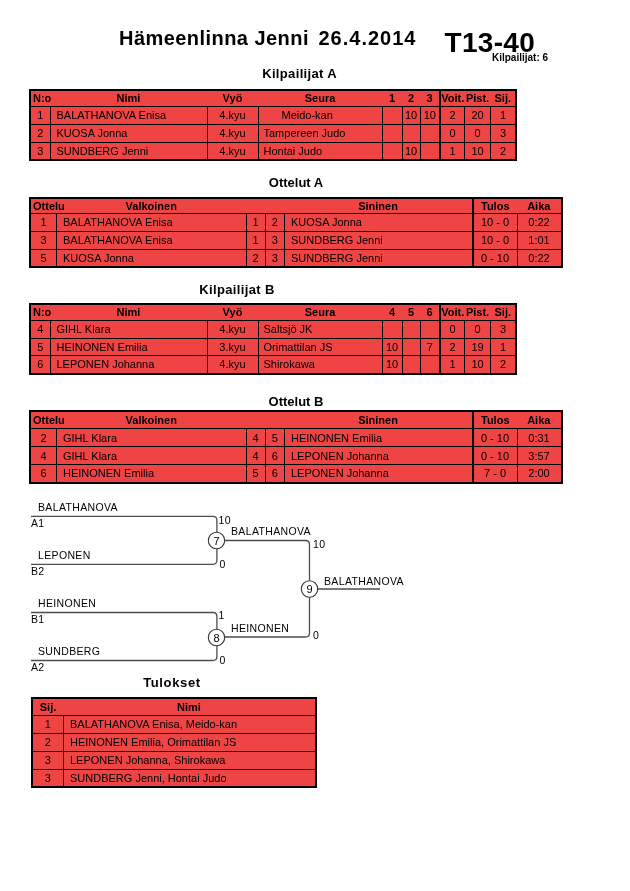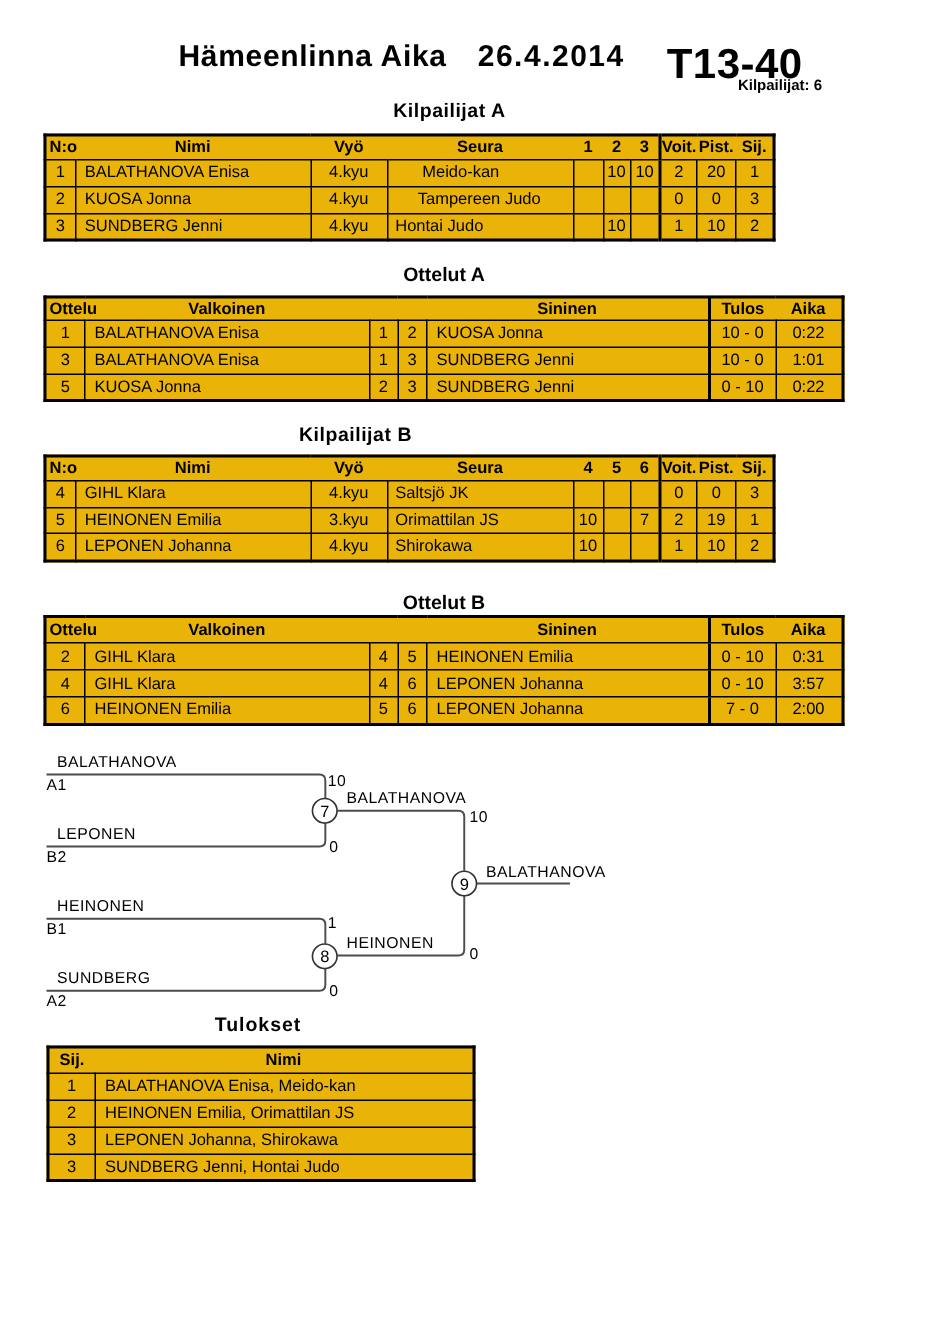--- a/index.html
+++ b/index.html
@@ -1,19 +1,19 @@
 <!DOCTYPE html>
 <html><head>
 <meta charset="utf-8">
 <style>
 * { margin:0; padding:0; box-sizing:border-box; }
 html,body { width:630px; height:891px; background:#fff; font-family:"Liberation Sans", sans-serif; color:#000; }
 .abs { position:absolute; }
 .hd { font-weight:bold; font-size:13px; white-space:nowrap; }
-table { border-collapse:collapse; table-layout:fixed; position:absolute; background:#eab308; }
+table { border-collapse:collapse; table-layout:fixed; position:absolute; background:#ef4444; }
 td { font-size:11px; overflow:hidden; white-space:nowrap; vertical-align:middle; }
 th { font-size:11px; overflow:visible; white-space:nowrap; vertical-align:middle; }
 th { font-weight:bold; }
 .c { text-align:center; }
 .l { text-align:left; padding-left:6px; }
 
 .kt { border:2.5px solid #000; }
 .kt td { border:1px solid #000; height:18px; }
 .kt th { border:0; height:16px; }
 .kt .thick { border-left:2.5px solid #000; }
@@ -27,21 +27,21 @@
 .rt td { border:1px solid #000; height:18px; }
 .rt th { border:0; height:17px; }
 #ktb th { height:17px; }
 #ktb td { height:17.7px; }
 #kta td { height:18px; }
 #otb th { height:17.5px; }
 #otb td { height:18px; }
 </style>
 </head>
 <body>
-<div class="abs" style="left:119px; top:26.5px; font-size:20px; font-weight:bold; letter-spacing:0.45px; white-space:pre;">Hämeenlinna Aika</div>
+<div class="abs" style="left:119px; top:26.5px; font-size:20px; font-weight:bold; letter-spacing:0.45px; white-space:pre;">Hämeenlinna Jenni</div>
 <div class="abs" style="left:318.5px; top:26.5px; font-size:20px; font-weight:bold; letter-spacing:1px; white-space:pre;">26.4.2014</div>
 <div class="abs" style="left:444.5px; top:26.5px; font-size:28px; font-weight:bold; letter-spacing:0.3px; white-space:pre;">T13-40</div>
 <div class="abs" style="left:441px; top:51.5px; width:158px; font-size:10px; font-weight:bold; text-align:center;">Kilpailijat: 6</div>
 
 <div class="abs hd" style="left:137px; top:65.5px; width:200px; text-align:right; letter-spacing:0.35px;">Kilpailijat A</div>
 <table class="kt" style="left:29px; top:89px; width:487px;" id="kta">
 <colgroup>
       <col style="width:20px">
       <col style="width:157px">
       <col style="width:51px">
@@ -75,21 +75,21 @@
         <td class="c">10</td>
         <td class="c">10</td>
         <td class="c thick">2</td>
         <td class="c">20</td>
         <td class="c">1</td>
       </tr>
 <tr>
         <td class="c">2</td>
         <td class="l">KUOSA Jonna</td>
         <td class="c">4.kyu</td>
-        <td class="l" style="padding-left:20px;">Tampereen Judo</td>
+        <td class="l" style="padding-left:5px;">Tampereen Judo</td>
         <td class="c"></td>
         <td class="c"></td>
         <td class="c"></td>
         <td class="c thick">0</td>
         <td class="c">0</td>
         <td class="c">3</td>
       </tr>
 <tr>
         <td class="c">3</td>
         <td class="l">SUNDBERG Jenni</td>

